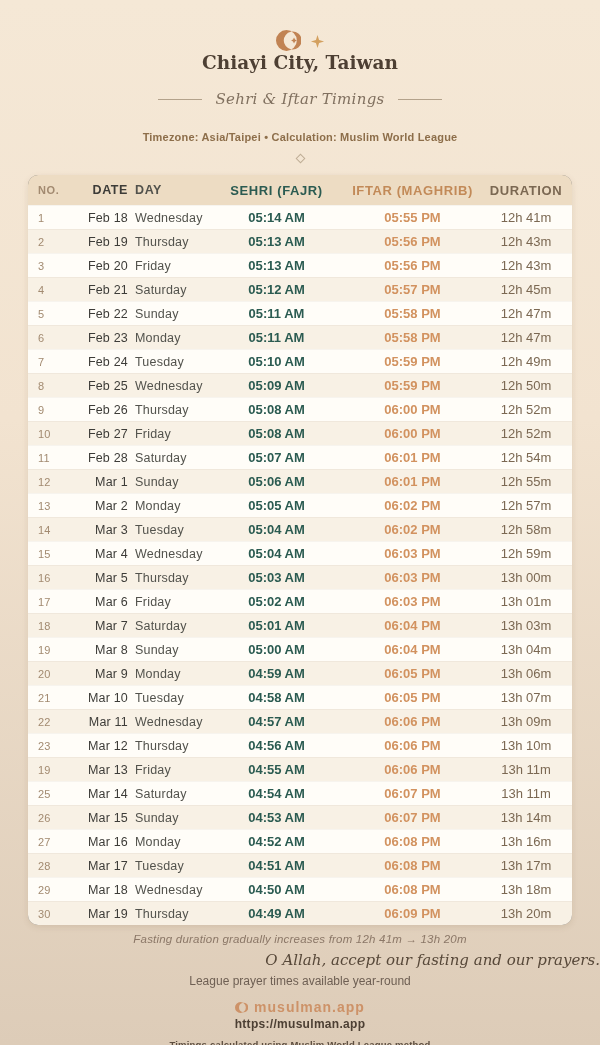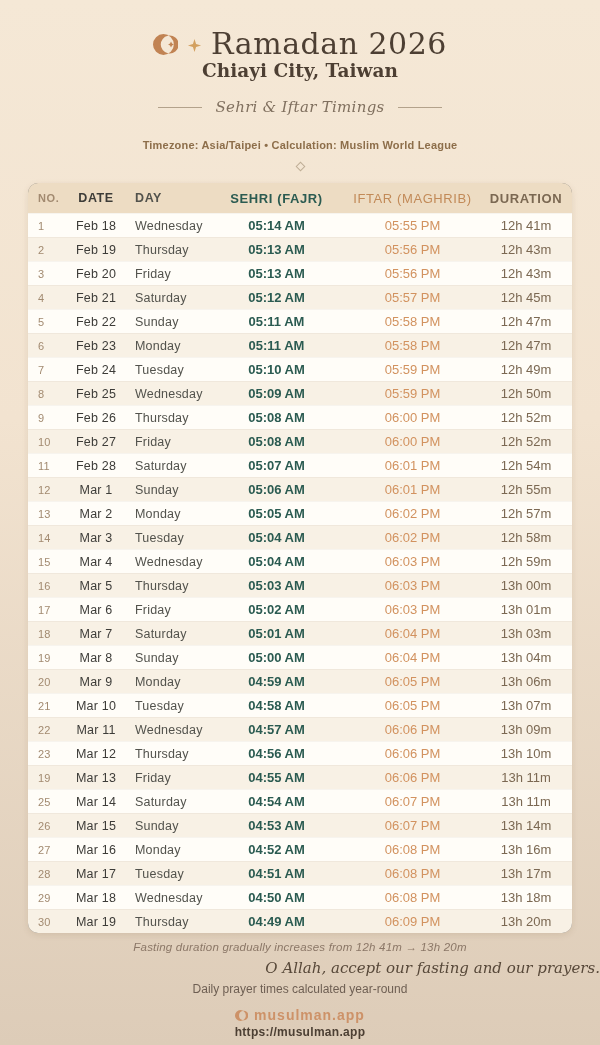--- a/index.html
+++ b/index.html
@@ -33,24 +33,24 @@
   .thead {
     height:30px; background:#eddcc3; font-size:10px; font-weight:bold;
     letter-spacing:.6px; color:#5b4b3c;
   }
   .thead .c-iftar { color:#c28a58; }
   .trow { height:24px; box-sizing:border-box; border-top:1px solid rgba(90,70,50,.05); }
   .trow:nth-child(even) { background:#f8f1e5; }
   .trow:nth-child(odd) { background:#fffdf8; }
   .cell { white-space:nowrap; }
   .c-no   { padding-left:10px; text-align:left; font-size:11px; color:#a28a70; }
-  .c-date { padding-left:6px; text-align:center; font-size:12.5px; color:#3d3c38; }
+  .c-date { padding-left:6px; text-align:right; font-size:12.5px; color:#3d3c38; }
   .c-day  { padding-left:7px; text-align:left; font-size:12.5px; color:#52524c; }
   .c-sehri { text-align:center; font-size:13px; font-weight:bold; color:#2b5b51; }
-  .c-iftar { text-align:center; font-size:13px; font-weight:normal; color:#d2925f; }
+  .c-iftar { text-align:center; font-size:13px; font-weight:bold; color:#d2925f; }
   .c-duration { text-align:center; font-size:13px; color:#7b6852; }
   .trow .c-no, .trow .c-date, .trow .c-day { letter-spacing:.2px; }
 
   
   .footer { text-align:center; }
   .note { margin-top:8px; font-style:italic; font-size:11.5px; color:#8b7767; letter-spacing:.2px; }
   .dua { margin-top:6px; font-family:"DejaVu Serif", serif; font-style:italic; font-size:15px; color:#574839;text-align:right; }
   .avail { margin-top:5px; font-size:12px; color:#6e5f53; }
   .brand-row { display:flex; align-items:center; justify-content:center; gap:6px; margin-top:11px; }
   .brand-crescent { width:13px; height:13px; color:#cd9268; }
@@ -64,21 +64,20 @@
 <div class="page">
 
   <div class="title-row">
     <svg class="crescent-svg" viewBox="0 0 24 24" fill="currentColor">
       <path fill-rule="evenodd" d="M11 2a10 10 0 1 0 0 20 10 10 0 0 0 0-20zm4.2 1.6a8.6 8.6 0 1 1 0 16.8 8.6 8.6 0 0 1 0-16.8z" transform="translate(-1,0)"></path>
       <path d="M17.3 9.2l.95 1.85 1.85.95-1.85.95-.95 1.85-.95-1.85-1.85-.95 1.85-.95z"></path>
     </svg>
     <svg class="sparkle-svg" viewBox="0 0 24 24" fill="currentColor">
       <path d="M12 1.5l2.5 8L22.5 12l-8 2.5-2.5 8-2.5-8-8-2.5 8-2.5z"></path>
     </svg>
-    <div class="title">Ramadan 2026</div>
   </div>
 
   <div class="location">Chiayi City, Taiwan</div>
 
   <div class="divider-row">
     <div class="divider-line"></div>
     <div class="subtitle">Sehri &amp; Iftar Timings</div>
     <div class="divider-line"></div>
   </div>
 
@@ -337,21 +336,21 @@
           <div class="cell c-sehri">04:49 AM</div>
           <div class="cell c-iftar">06:09 PM</div>
           <div class="cell c-duration">13h 20m</div>
         </div>
       </div>
   </div>
 
   <div class="footer">
     <div class="note">Fasting duration gradually increases from 12h 41m → 13h 20m</div>
     <div class="dua">O Allah, accept our fasting and our prayers.</div>
-    <div class="avail">Daily prayer times calculated year-round</div>
+    <div class="avail">League prayer times available year-round</div>
     <div class="brand-row">
       <svg class="brand-crescent" viewBox="0 0 24 24" fill="currentColor">
         <path fill-rule="evenodd" d="M11 2a10 10 0 1 0 0 20 10 10 0 0 0 0-20zm4.2 1.6a8.6 8.6 0 1 1 0 16.8 8.6 8.6 0 0 1 0-16.8z" transform="translate(-1,0)"></path>
       </svg>
       <div class="brand">musulman.app</div>
     </div>
     <div class="url">https://musulman.app</div>
     <div class="method">Timings calculated using Muslim World League method</div>
   </div>
 

